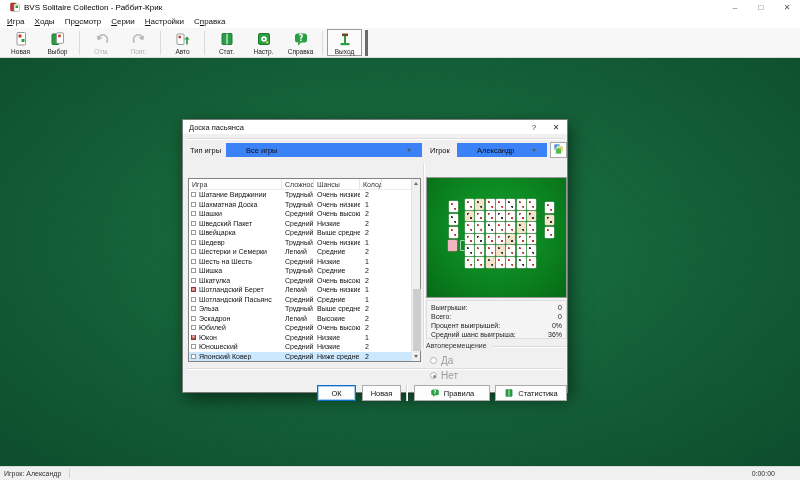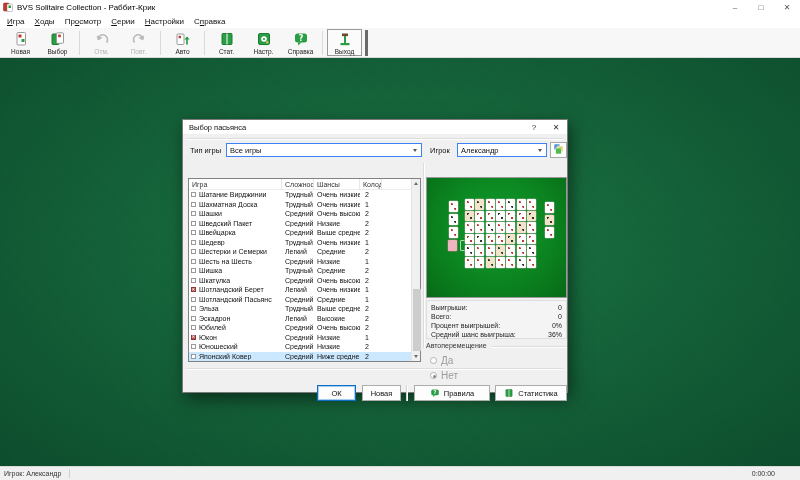--- a/index.html
+++ b/index.html
@@ -1,21 +1,21 @@
 <!DOCTYPE html>
 <html><head>
 <meta charset="utf-8">
 <style>
   html,body{margin:0;padding:0;width:800px;height:480px;overflow:hidden;
     font-family:"Liberation Sans",sans-serif;background:#fff;position:relative;}
   *{box-sizing:border-box;}
 
   
   .titlebar{height:14px;background:#ffffff;display:flex;align-items:center;
-    padding-left:3px;font-size:8px;color:#000;}
+    padding-left:10px;font-size:8px;color:#000;}
   .app-icon{width:10px;height:10px;margin-right:4px;flex:none;}
   .win-controls{margin-left:auto;display:flex;height:14px;}
   .win-btn{width:26px;height:14px;display:flex;align-items:center;justify-content:center;
     font-size:8px;color:#555;}
   .menubar{height:14px;background:#ffffff;display:flex;align-items:center;
     font-size:8px;color:#111;padding-left:2px;}
   .menu-item{padding:0 5px;height:14px;display:flex;align-items:center;}
   .menu-item u{text-decoration:underline;}
   .toolbar{height:30px;background:#f7f7f7;border-bottom:1px solid #d9d9d9;
     display:flex;align-items:center;padding-left:2px;}
@@ -47,22 +47,22 @@
     font-size:7.5px;color:#111;}
   .dlg-titlebar{height:14px;background:#ffffff;display:flex;align-items:center;
     padding-left:6px;font-size:7.5px;}
   .dlg-controls{margin-left:auto;display:flex;}
   .dlg-cbtn{width:22px;height:14px;display:flex;align-items:center;justify-content:center;
     font-size:8px;color:#333;}
   .dlg-body{position:absolute;left:0;right:0;top:14px;bottom:0;}
   .etch-h{position:absolute;height:1px;background:#dcdcdc;box-shadow:0 1px 0 #ffffff;}
   .etch-v{position:absolute;width:1px;background:#dcdcdc;box-shadow:1px 0 0 #ffffff;}
   .lbl{position:absolute;font-size:7.5px;color:#111;}
-  .combo{position:absolute;height:14px;background:#fff;border:1px solid #3b82f6;
-    display:flex;align-items:center;padding-left:3px;font-size:7.5px;}
+  .combo{position:absolute;height:14px;background:#fff;border:7px solid #3b82f6;
+    display:flex;align-items:center;padding-left:13px;font-size:7.5px;}
   .combo .arrow{margin-left:auto;margin-right:4px;width:0;height:0;
     border-left:2.5px solid transparent;border-right:2.5px solid transparent;
     border-top:3.5px solid #555;}
   .icon-btn{position:absolute;width:17px;height:16px;background:#fdfdfd;
     border:1px solid #a8a8a8;display:flex;align-items:center;justify-content:center;}
 
   
   .game-list{position:absolute;left:5px;top:44px;width:233px;height:184px;
     background:#fff;border:1px solid #828282;}
   .list-header{position:absolute;left:0;top:0;right:9px;height:11px;display:flex;
@@ -239,21 +239,21 @@
           <rect x="5" y="2.5" width="6" height="2.6" fill="#6b4a2b"></rect>
         </svg></span>
       <span class="tb-label">Выход</span>
     </div>
     <div class="tb-end"></div>
   </div>
 <div class="playfield"></div>
 
 <div class="dialog">
   <div class="dlg-titlebar">
-    <span>Выбор пасьянса</span>
+    <span>Доска пасьянса</span>
     <div class="dlg-controls">
       <span class="dlg-cbtn">?</span>
       <span class="dlg-cbtn">✕</span>
     </div>
   </div>
   <div class="dlg-body">
     <div class="etch-h" style="left:4px;right:4px;top:4px;"></div>
     <div class="etch-v" style="left:240px;top:29px;height:185px;"></div>
     <div class="etch-h" style="left:4px;right:4px;top:234px;"></div>
 

